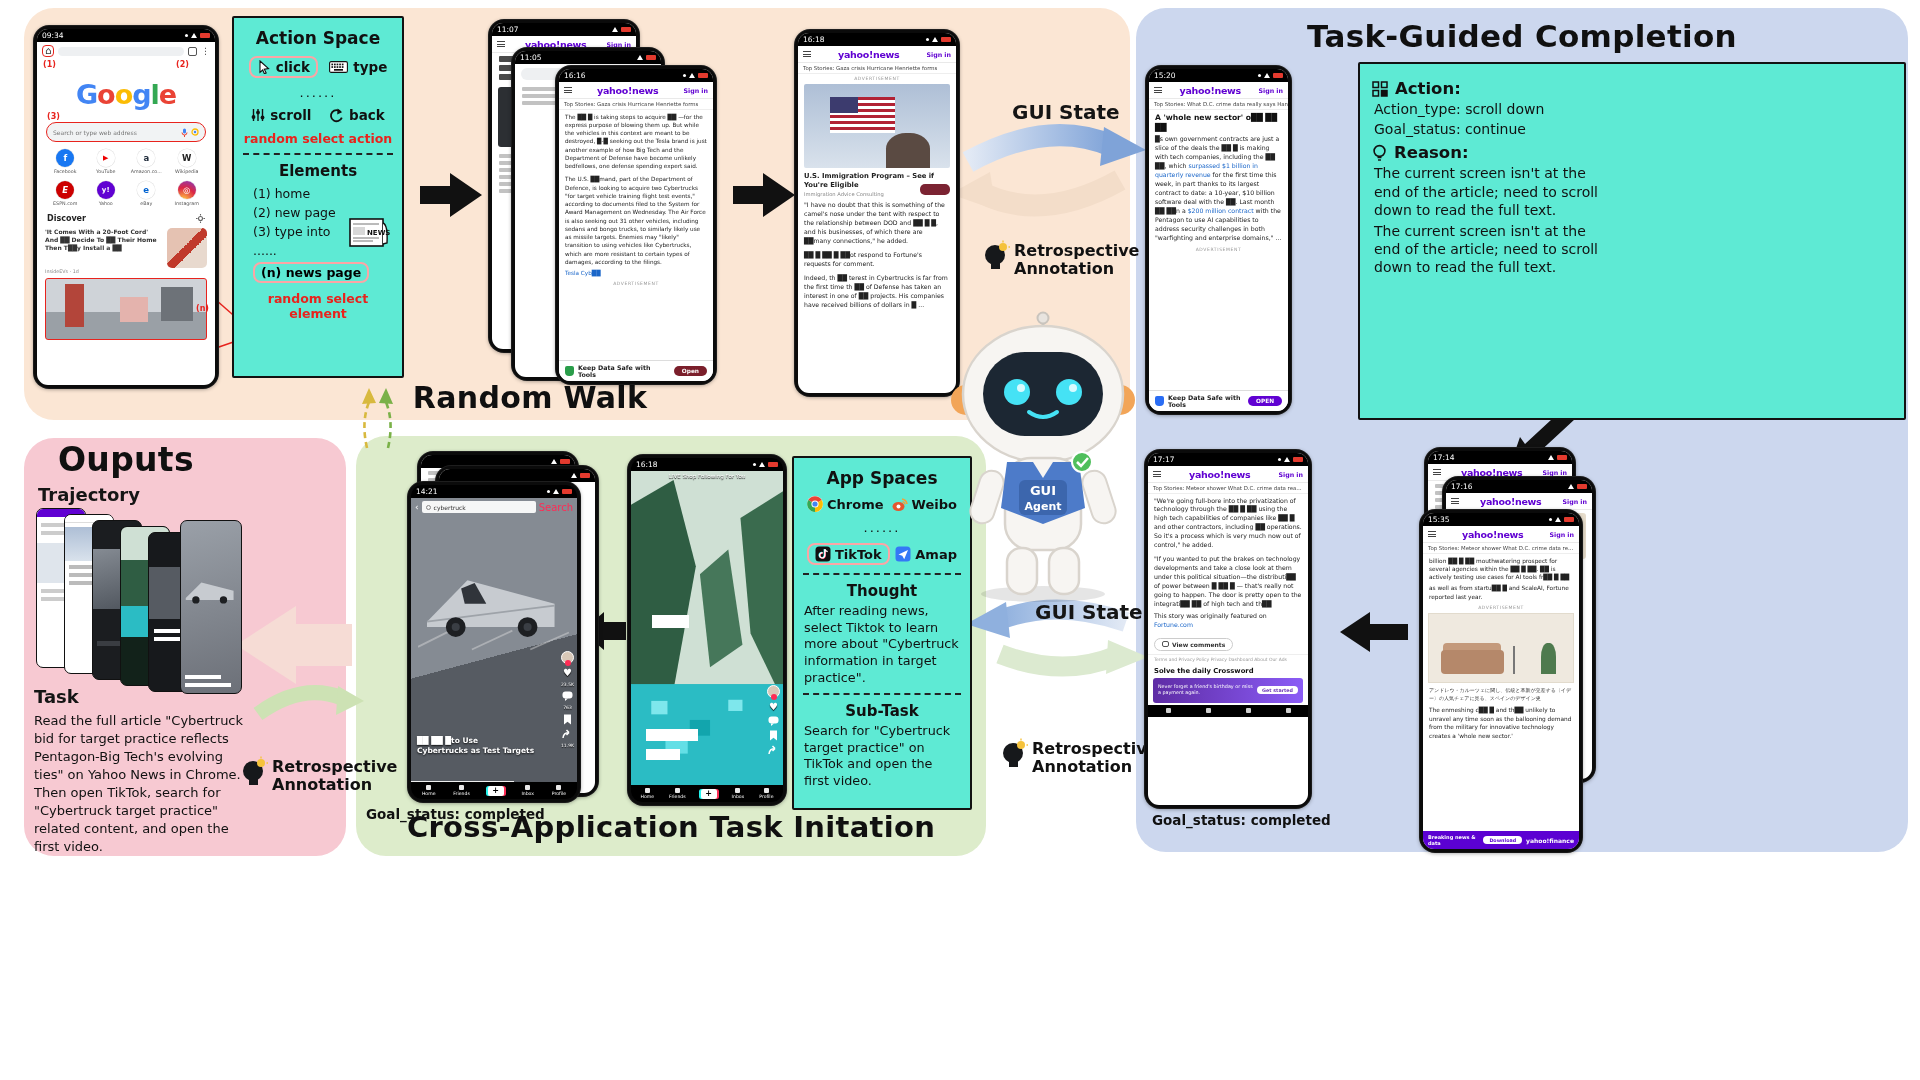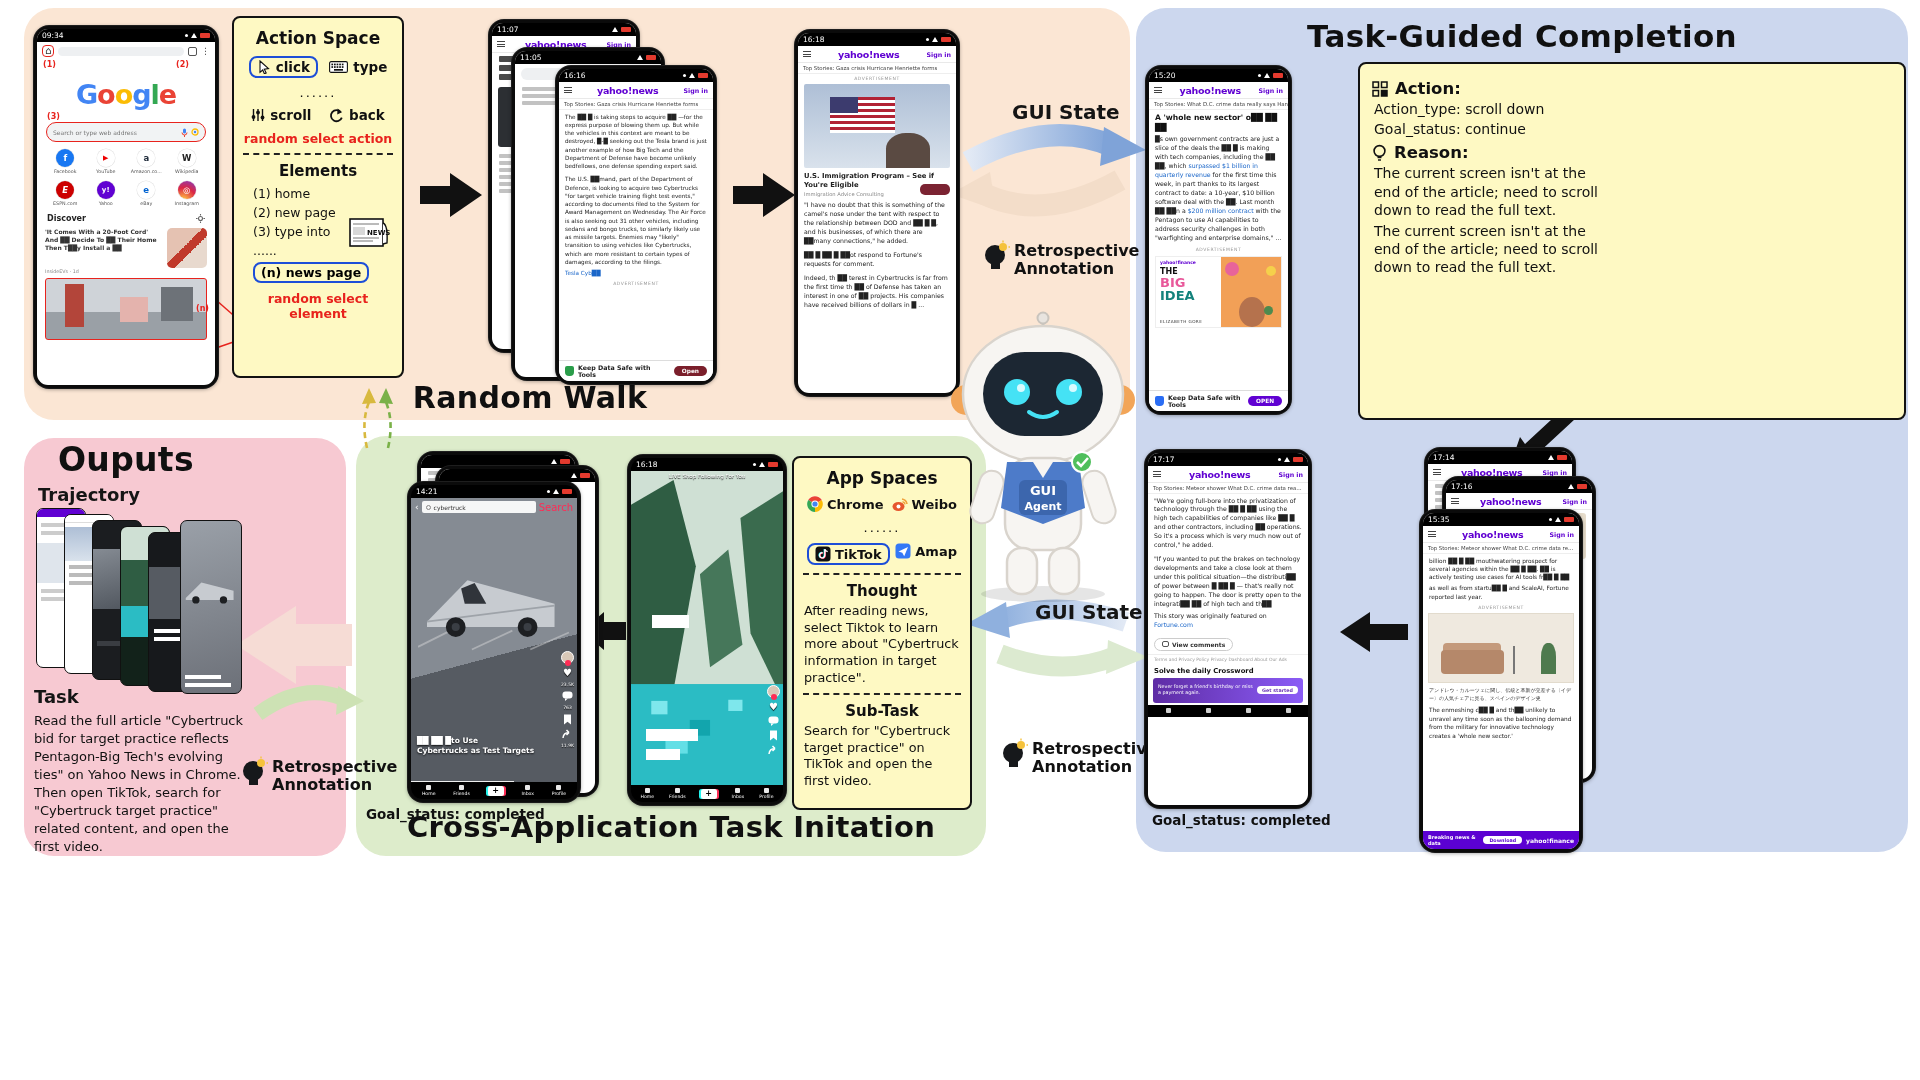--- a/index.html
+++ b/index.html
@@ -26,24 +26,24 @@
 .ylogo{color:#6001d2;font-weight:bold;font-size:9.5px;margin:0 auto;letter-spacing:-.3px}
 .ysign{color:#6001d2;font-size:6.3px;font-weight:bold}
 .tstor{flex:none;font-size:5.4px;color:#444;padding:2px 5px;border-bottom:1px solid #eee;white-space:nowrap;overflow:hidden}
 .art{font-size:6.2px;line-height:1.45;color:#222;padding:2.5px 6px}
 .alink{color:#1a66c9}
 .adlbl{font-size:4.5px;color:#999;text-align:center;letter-spacing:.6px;padding:1.5px 0}
 .bar{background:#c2c2c2;border-radius:1px;height:4px;margin:3px 7px}
 .bar.dk{background:#4a4a4a;height:6px}
 
 .redbox{border:1.8px solid #e8231d;border-radius:4px}
-.redbox2{border:2px solid #1d4ed8;border-radius:8px;padding:1px 6px;display:inline-flex;align-items:center;gap:4px}
+.redbox2{border:2px solid #fca5a5;border-radius:8px;padding:1px 6px;display:inline-flex;align-items:center;gap:4px}
 .rann{color:#e8231d;font-weight:bold;font-size:8px}
 
-.box{position:absolute;background:#fef9c3;border:2.5px solid #121212;border-radius:8px;padding:8px 9px}
+.box{position:absolute;background:#5eead4;border:2.5px solid #121212;border-radius:2px;padding:8px 9px}
 .bx-title{font-size:17px;font-weight:bold;text-align:center;margin:2px 0 8px;color:#111}
 .as-row{display:flex;justify-content:space-around;align-items:center;margin:7px 0}
 .as-it{display:flex;align-items:center;gap:5px;font-size:13.5px;font-weight:600;color:#111}
 .as-dots{text-align:center;font-size:13px;letter-spacing:2px;color:#111;margin:1px 0}
 .as-rand{color:#e8231d;font-size:12.5px;text-align:center;margin:8px 0 5px;font-weight:600}
 .dashline{border-top:2.2px dashed #222;margin:7px 0}
 .as-eltitle{font-size:15px;font-weight:bold;text-align:center;margin:2px 0 6px;color:#111}
 .as-el{font-size:12.5px;margin:4px 0 4px 10px;color:#111}
 .eln-wrap{margin:4px 0 4px 10px}
 
@@ -146,21 +146,21 @@
 .avat:after{content:"";position:absolute;left:50%;bottom:-3px;transform:translateX(-50%);width:6px;height:6px;border-radius:50%;background:#fe2c55}
 .heart{font-size:10px;line-height:1;text-shadow:0 1px 1px #000}
 .tnav{flex:none;height:17px;background:#000;color:#fff;display:flex;align-items:center;justify-content:space-around;padding:0 2px}
 .tn{display:flex;flex-direction:column;align-items:center;gap:1px;font-size:4.6px}
 .tn .qico{width:5px;height:5px;background:#e8e8e8;border-radius:1px}
 .plusbtn{width:16px;height:10px;background:#fff;border-radius:2.5px;color:#000;font-size:8px;font-weight:bold;display:flex;align-items:center;justify-content:center;box-shadow:-2px 0 0 #25f4ee,2px 0 0 #fe2c55}
 .ttabs{position:absolute;top:2px;left:0;right:0;text-align:center;color:#fff;font-size:5.5px;text-shadow:0 1px 1px #000;z-index:3}
 .wc{position:absolute;background:#fff;z-index:2}
 .prog{position:absolute;bottom:0;left:0;width:62%;height:1.5px;background:#fff;opacity:.9;z-index:3}
 
-.app-row{display:flex;justify-content:space-between;align-items:flex-start;margin:8px 2px;padding:0 2px}
+.app-row{display:flex;justify-content:space-between;align-items:center;margin:8px 2px;padding:0 2px}
 .app-it{display:flex;align-items:center;gap:4px;font-size:13px;font-weight:600;color:#111}
 .th-title{font-size:15px;font-weight:bold;text-align:center;margin:3px 0;color:#111}
 .th-text{font-size:12.8px;line-height:1.3;color:#111;margin:2px 1px}
 
 .traj{position:absolute;border:1.6px solid #111;border-radius:7px;overflow:hidden;background:#fff}
 .traj .seg{position:absolute;left:0;right:0}
 .task-para{position:absolute;font-size:13px;line-height:1.38;color:#111;width:212px}
 
 .flabel{position:absolute;font-weight:bold;color:#151515}
 .retro-t{position:absolute;font-size:16px;font-weight:600;color:#111;line-height:1.15}
@@ -516,35 +516,20 @@
       </div>
   <div class="yh">
         <span class="burger"></span>
         <span class="ylogo">yahoo!news</span>
         <span class="ysign">Sign in</span>
       </div>
   <div class="tstor">Top Stories: What D.C. crime data really says    Hand soa…</div>
   <div class="hl">A 'whole new sector' o██ ██ ██</div>
   <div class="art"><span>█s own government contracts are just a slice of the deals the ██ █ is making with tech companies, including the ██ ██, which </span><span class="alink">surpassed $1 billion in quarterly revenue</span><span> for the first time this week, in part thanks to its largest contract to date: a 10-year, $10 billion software deal with the ██. Last month ██ ██n a </span><span class="alink">$200 million contract</span><span> with the Pentagon to use AI capabilities to address security challenges in both "warfighting and enterprise domains," …</span></div>
   <div class="adlbl">ADVERTISEMENT</div>
-  <div class="bigidea">
-    <div class="bi-l">
-          <span class="bi-brand">yahoo!finance</span>
-          <span class="bi-the">THE</span>
-          <span class="bi-big">BIG</span>
-          <span class="bi-idea">IDEA</span>
-          <span class="bi-name">ELIZABETH GORE</span>
-        </div>
-    <div class="bi-r">
-          <i class="fl1"></i>
-          <i class="fl2"></i>
-          <i class="fl3"></i>
-          <i class="fl4"></i>
-        </div>
-  </div>
   <div class="adrow">
         <span class="shield blue"></span>
         <span class="t">Keep Data Safe with Tools</span>
         <span class="pill purple">OPEN</span>
       </div>
 </div>
 </div>
 
 <div class="box taskbox" style="left:1358px;top:62px;width:548px;height:358px;z-index:10">
   <div class="tb-row">

